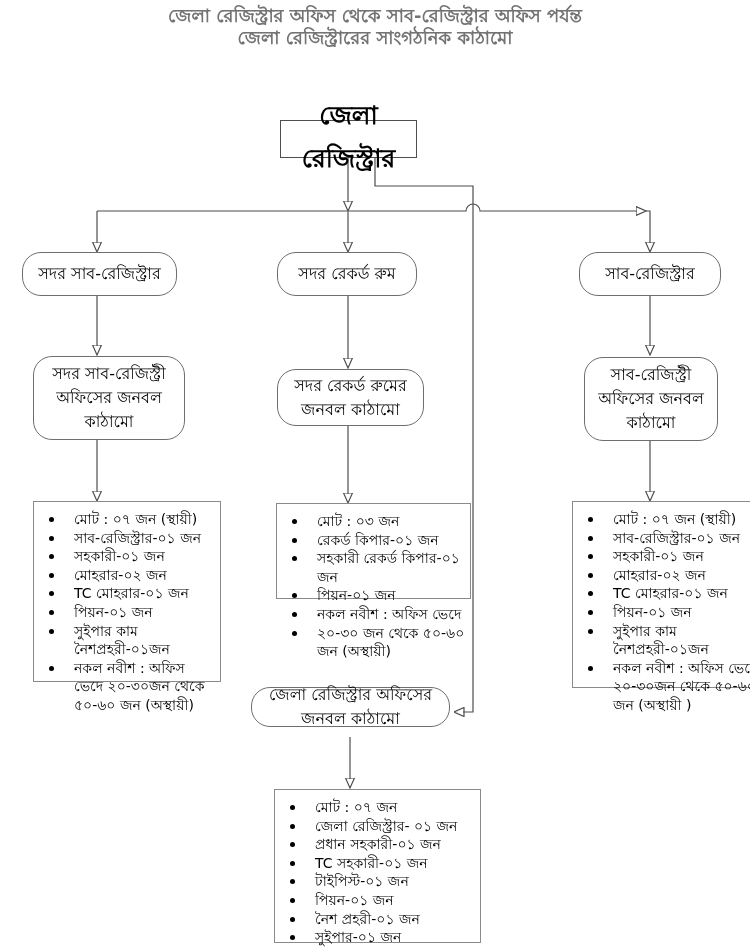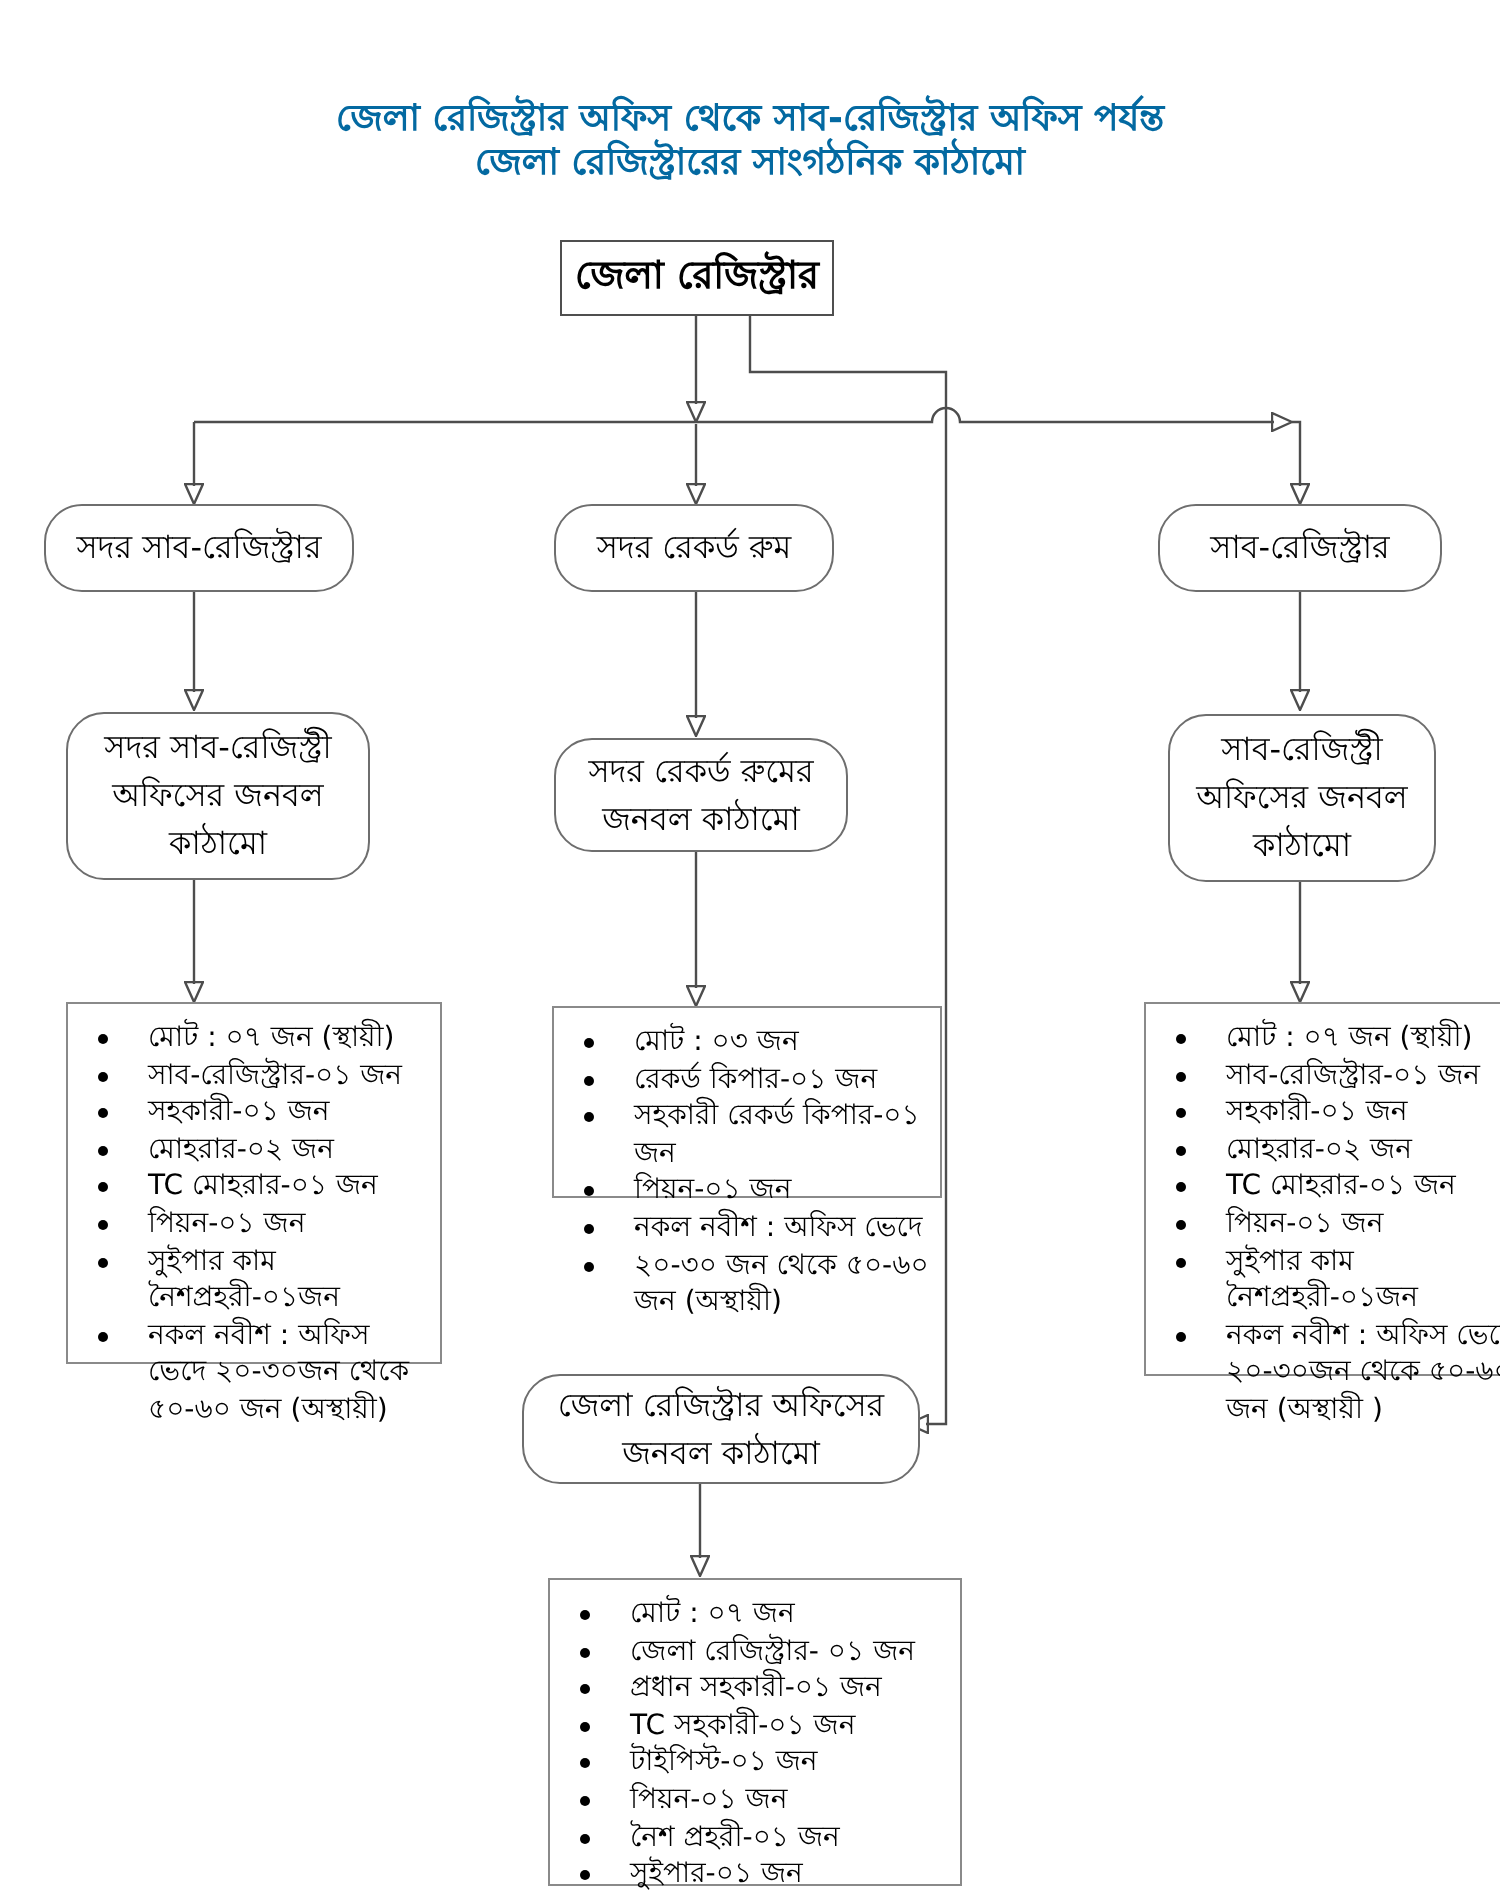--- a/index.html
+++ b/index.html
@@ -3,31 +3,31 @@
 <meta charset="utf-8">
 <style>
   html,body { margin:0; padding:0; background:#ffffff; }
   #canvas {
     position:relative; width:750px; height:949px; background:#ffffff;
     font-family:"DejaVu Sans", sans-serif; color:#000;
     overflow:hidden;
   }
   .title-line {
     position:absolute; left:0; width:750px; text-align:center;
-    font-weight:bold; font-size:18px; line-height:22px; color:#0369a1;margin-top:44px;
+    font-weight:bold; font-size:18px; line-height:22px; color:#737373;
   }
   #title1 { top:5px; }
   #title2 { top:27px; }
   .box {
     position:absolute; border:1px solid #6e6e6e; background:#fff;
     display:flex; align-items:center; justify-content:center;
     text-align:center; box-sizing:border-box; padding:2px 4px;
   }
   .node  { font-size:16px; line-height:1.5;border-radius:19px; }
-  .root  { font-size:19px; font-weight:600; border-color:#4f4f4f; }
+  .root  { font-size:25px; font-weight:600; border-color:#4f4f4f; }
   .list-box {
     position:absolute; border:1px solid #8a8a8a; background:#fff;
     box-sizing:border-box; padding:8px 3px 3px 6px;margin-left:24px;
   }
   ul.staff { margin:0; padding:0; list-style:none; font-size:14px; line-height:18.6px; }
   ul.staff li { position:relative; padding-left:34px; }
   ul.staff li::before {
     content:""; position:absolute; left:9px; top:7px;
     width:5px; height:5px; border-radius:50%; background:#000;
   }
@@ -130,21 +130,21 @@
         <li>সাব-রেজিস্ট্রার-০১ জন</li>
         <li>সহকারী-০১ জন</li>
         <li>মোহরার-০২ জন</li>
         <li>TC মোহরার-০১ জন</li>
         <li>পিয়ন-০১ জন</li>
         <li>সুইপার কাম নৈশপ্রহরী-০১জন</li>
         <li>নকল নবীশ : অফিস ভেদে ২০-৩০জন থেকে ৫০-৬০ জন (অস্থায়ী )</li>
       </ul>
   </div>
 
-  <div class="box node" style="left:251px; top:687px; width:199px; height:55px;margin-left:10px;">
+  <div class="box node" style="left:251px; top:687px; width:199px; height:40px;">
     <span>জেলা রেজিস্ট্রার অফিসের জনবল কাঠামো</span>
   </div>
 
   <div class="list-box" style="left:250px; top:789px; width:207px; height:154px;">
     <ul class="staff">
         <li>মোট : ০৭ জন</li>
         <li>জেলা রেজিস্ট্রার- ০১ জন</li>
         <li>প্রধান সহকারী-০১ জন</li>
         <li>TC সহকারী-০১ জন</li>
         <li>টাইপিস্ট-০১ জন</li>

